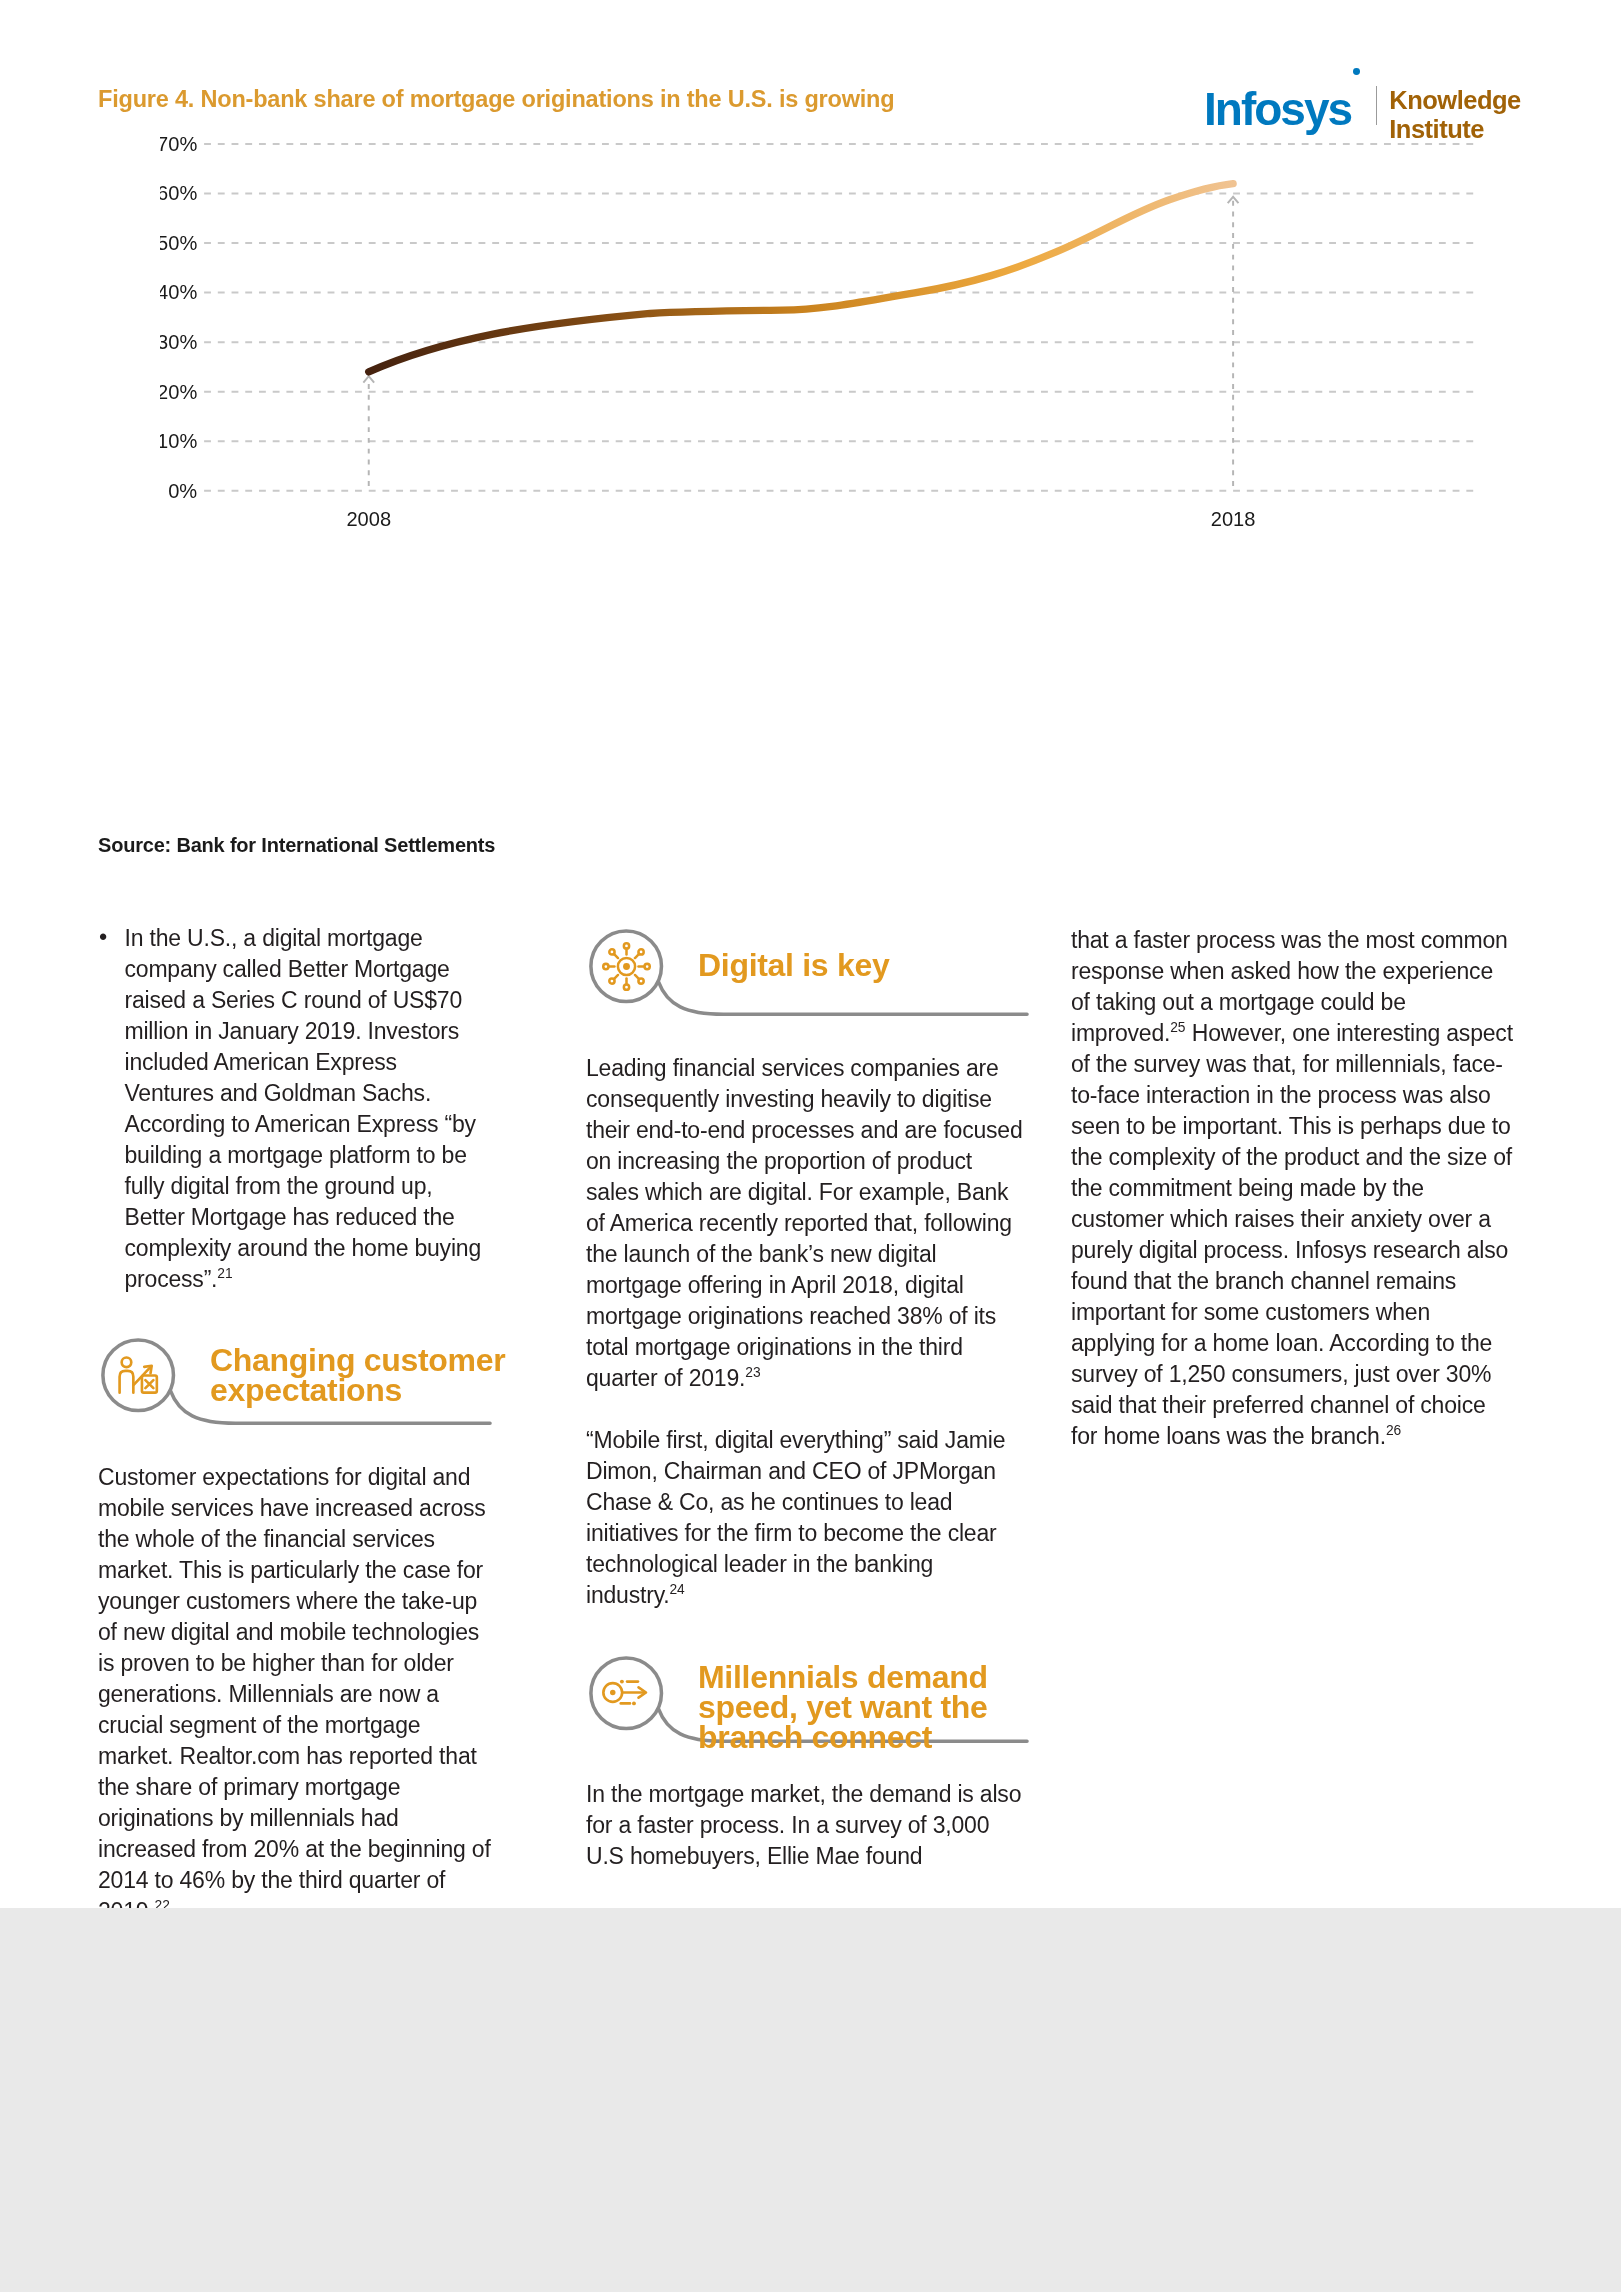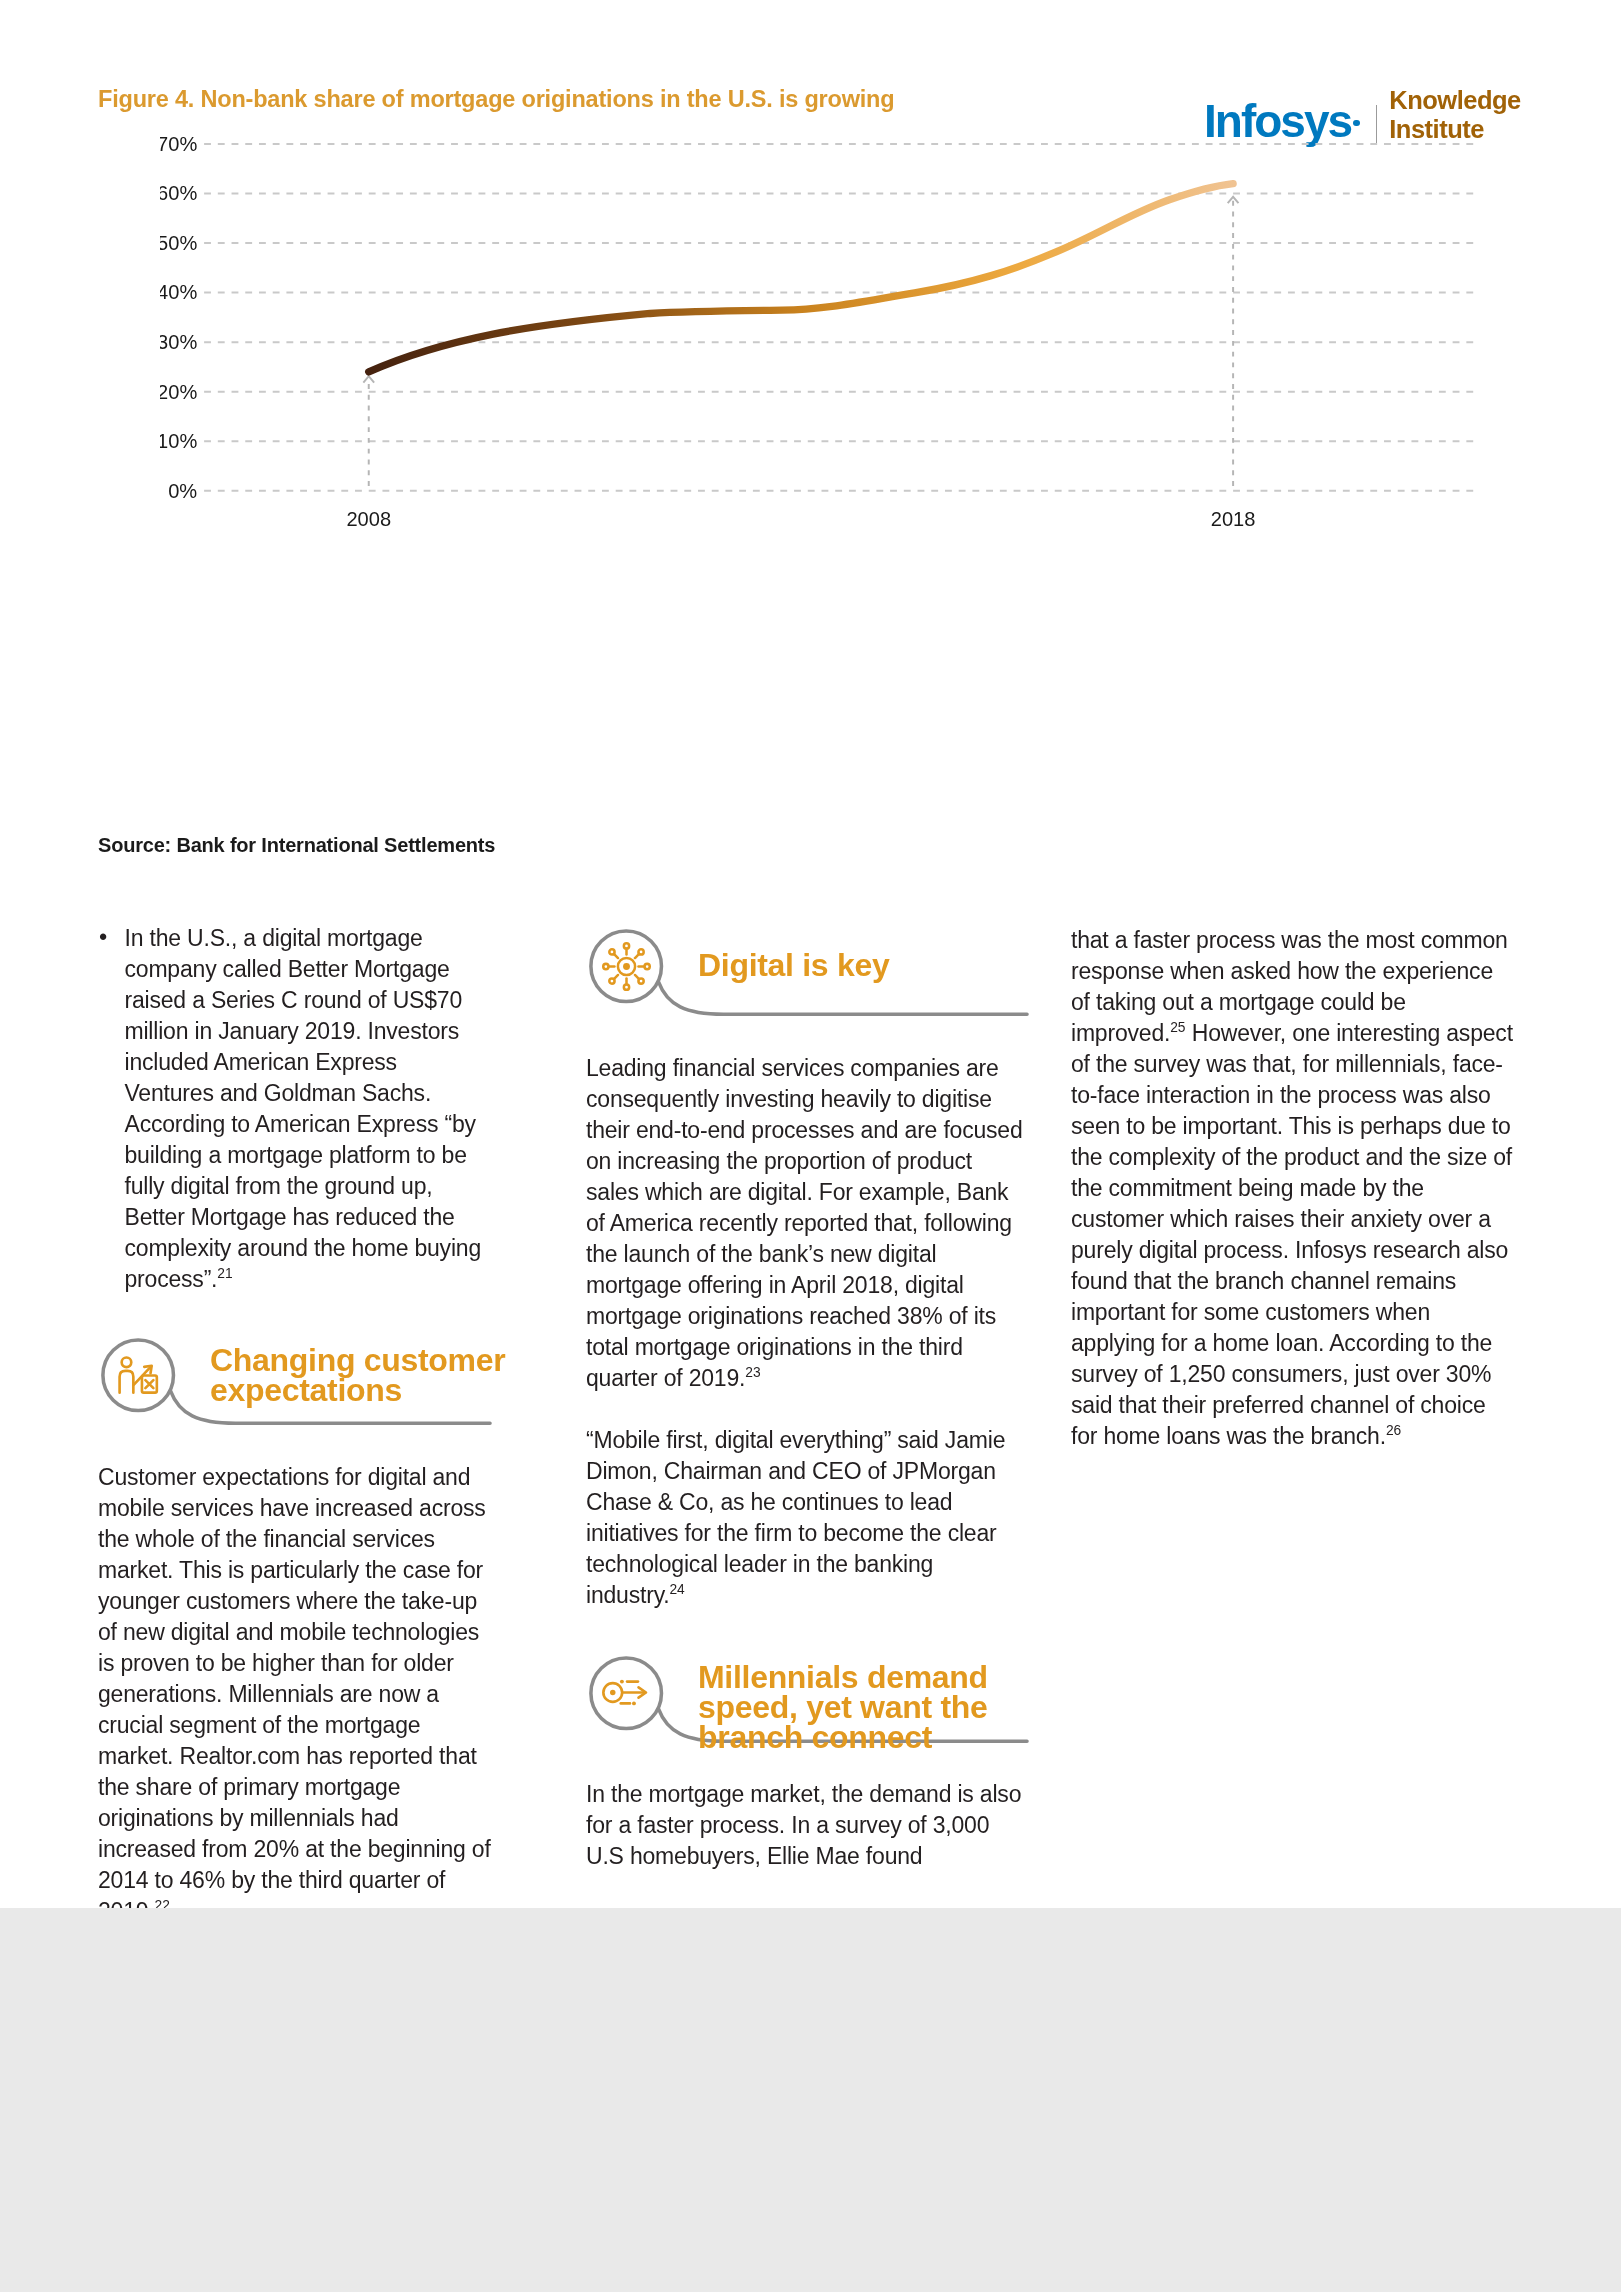--- a/index.html
+++ b/index.html
@@ -7,21 +7,21 @@
     position:relative; width:1621px; height:1908px; margin:0 auto;
     background:#ffffff; overflow:hidden;
     font-family:"Liberation Sans", sans-serif; color:#231f20;
   }
 
   
   .figure-title {
     position:absolute; left:98px; top:86px; width:980px;
     font-size:23.5px; font-weight:700; color:#db9a2f; letter-spacing:-0.2px;
   }
-  .logo { position:absolute; left:1204px; top:86px; display:flex; align-items:flex-end; }
+  .logo { position:absolute; left:1204px; top:86px; display:flex; align-items:flex-start; }
   .logo-brand { font-size:46px; font-weight:700; color:#0079bf; letter-spacing:-2px; position:relative; line-height:1; }
   .tm-dot { position:absolute; right:-8.8px; top:2px; width:6.9px; height:6.9px; border-radius:50%; background:#0079bf; }
   .logo-divider { width:2px; height:39px; background:#9b9b9b; margin:0 11.8px 0 17.6px; }
   .logo-sub { font-size:25.5px; font-weight:700; color:#a16207; letter-spacing:-0.5px; }
 
   
   .chart-wrap { position:absolute; left:160px; top:135px; width:1323px; height:402px; }
   .chart-wrap svg { display:block; }
   .ytick { font-size:20.5px; fill:#1a1a1a; }
   .xtick { font-size:20.5px; fill:#1a1a1a; }

